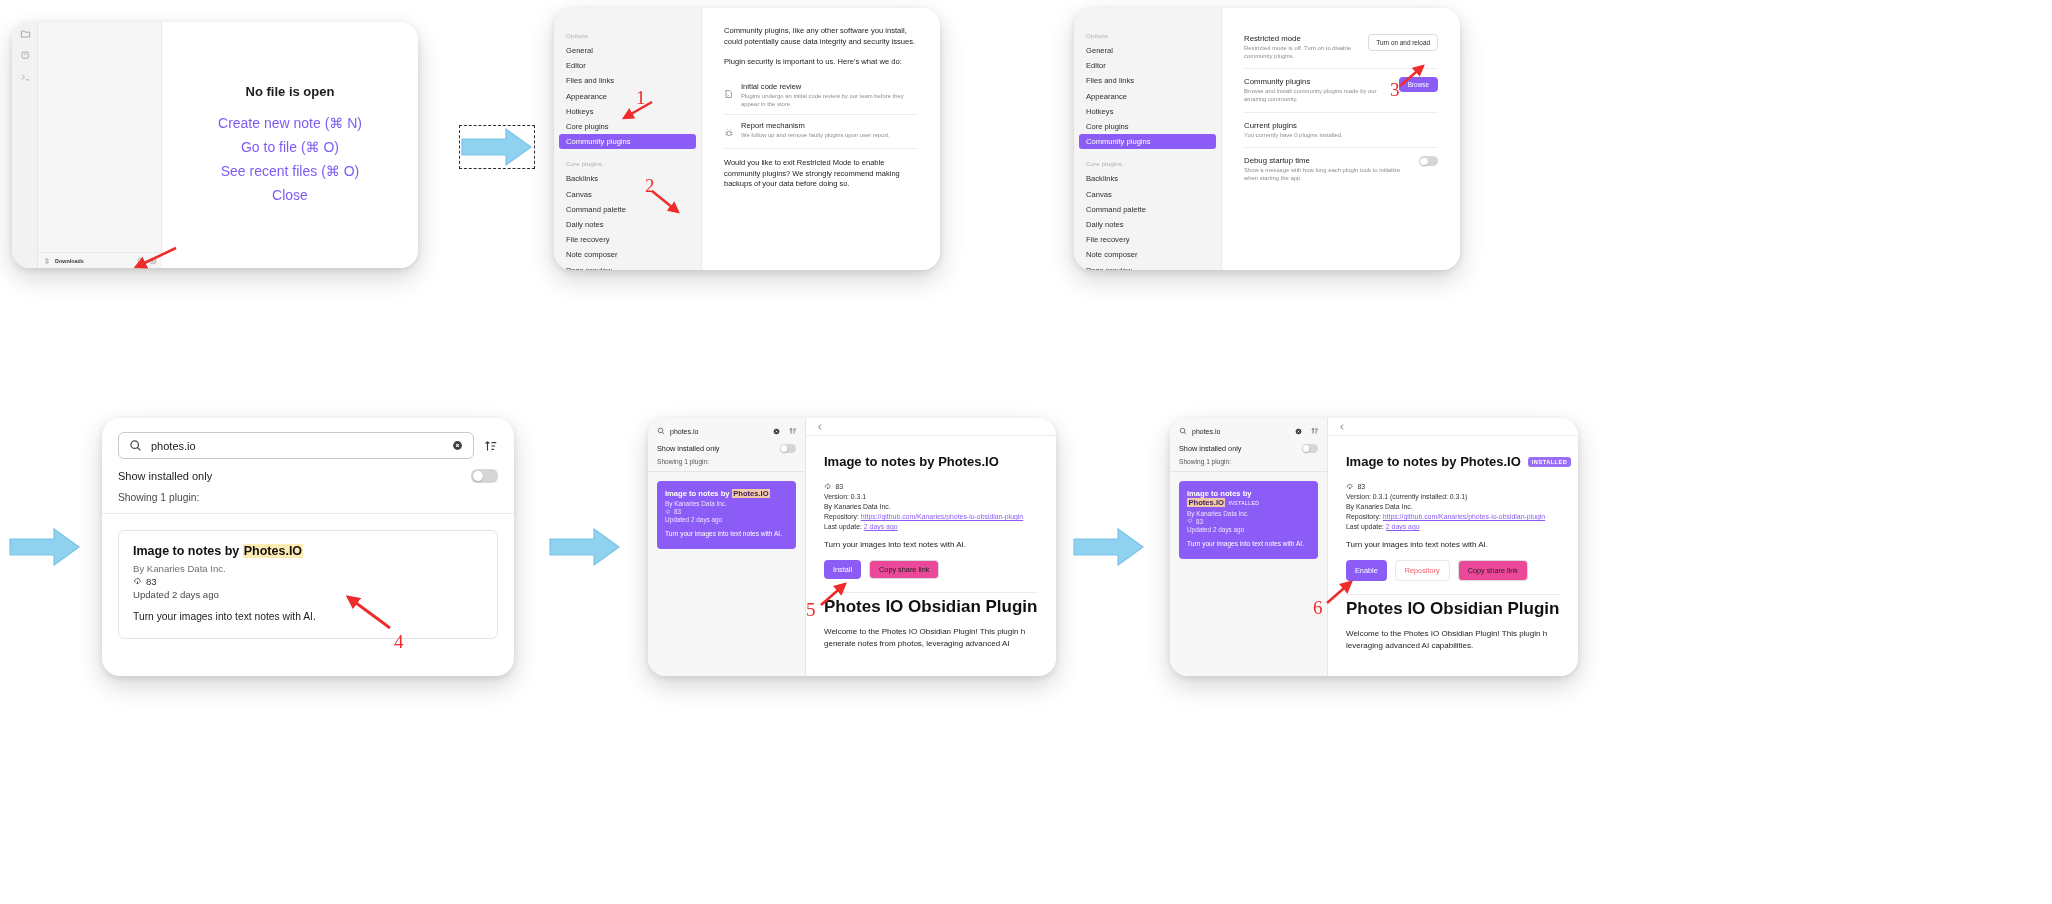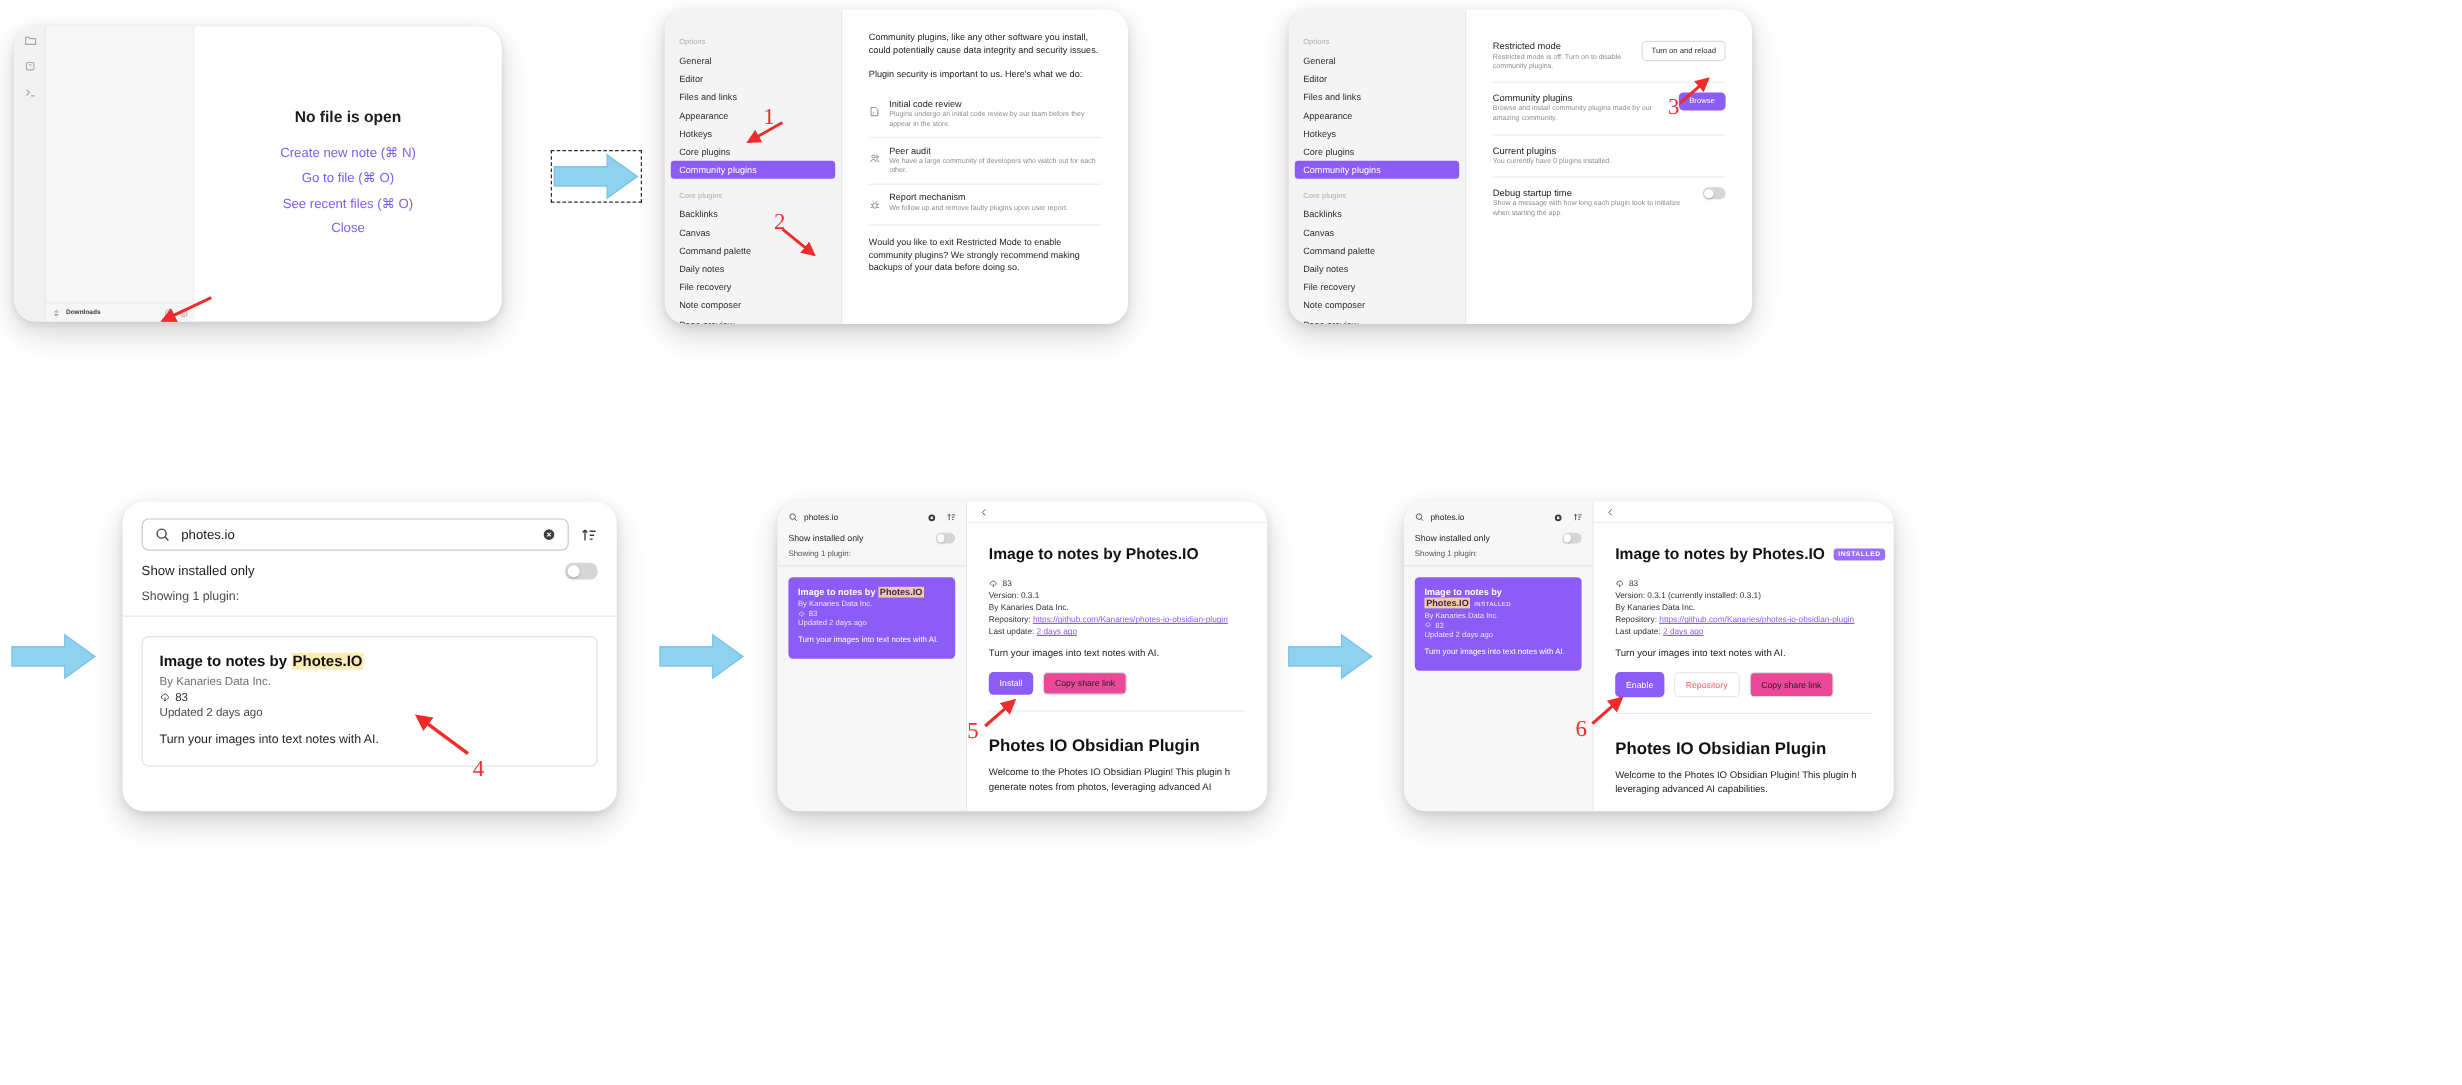--- a/index.html
+++ b/index.html
@@ -52,21 +52,21 @@
   #p1 .p1-side {
     position: absolute; left: 26px; top: 0; width: 124px; height: 100%;
     background: #f6f6f6; border-right: 1px solid #e9e9e9;
   }
   #p1 .p1-main {
     position: absolute; left: 150px; top: 0; right: 0; bottom: 0;
     background: #ffffff; display: flex; flex-direction: column;
     align-items: center; justify-content: center;
   }
   #p1 .p1-title { font-size: 13px; font-weight: bold; color: #1d1d1d; margin-bottom: 12px; }
-  #p1 .p1-link { font-size: 11px; color: #7c5cf5; margin: 4px 0; cursor: pointer; }
+  #p1 .p1-link { font-size: 14px; color: #7c5cf5; margin: 4px 0; cursor: pointer; }
   #p1 .p1-status {
     position: absolute; left: 26px; bottom: 0; width: 124px; height: 16px;
     display: flex; align-items: center; gap: 4px; padding: 0 5px;
     border-top: 1px solid #e9e9e9; background: #f6f6f6;
   }
   #p1 .p1-status .vname { font-size: 5.4px; color: #3a3a3a; font-weight: bold; flex: 1; }
   #p1 .p1-status .sic { color: #9a9a9a; display: flex; }
   #p1 .p1-status .sic svg { width: 8px; height: 8px; }
 
   
@@ -201,21 +201,21 @@
   }
   .bw-right .meta { font-size: 6.9px; color: #303030; line-height: 1.45; white-space: nowrap; }
   .bw-right .meta .dlline { display: flex; align-items: center; gap: 4px; }
   .bw-right .meta .dlline svg { width: 7.5px; height: 7.5px; }
   .bw-right .meta a { color: #8b5cf6; text-decoration: underline; }
   .bw-right .desc { font-size: 8px; color: #1d1d1d; margin-top: 8px; }
   .bw-right .btns { display: flex; gap: 8px; margin-top: 11px; padding-bottom: 13px; border-bottom: 1px solid #ececec; }
   .bw-right .b-install { background: #8b5cf6; color: #fff; border: none; border-radius: 4px; font-size: 7.3px; padding: 5px 9px; cursor: pointer; }
   .bw-right .b-ghost { background: #ec4899; color: #222; border: 1px solid #dcdcdc; border-radius: 4px; font-size: 7.3px; padding: 2px 9px; cursor: pointer; white-space: nowrap; }
   .bw-right .b-danger { background: #fff; color: #f4606a; border: 1px solid #e8e8e8; border-radius: 4px; font-size: 7.3px; padding: 5px 9px; cursor: pointer; }
-  .bw-right .h2 { font-size: 14px; font-weight: bold; color: #111; margin-top: 20px; }
+  .bw-right .h2 { font-size: 17px; font-weight: bold; color: #111; margin-top: 4px; }
   .bw-right .readme { font-size: 8px; color: #1d1d1d; line-height: 1.5; margin-top: 9px; }
 
   #p5 { left: 648px; top: 418px; width: 408px; height: 258px; }
   #p6 { left: 1170px; top: 418px; width: 408px; height: 258px; }
 </style>
 </head>
 <body>
 
 <div id="stage">
 
@@ -315,31 +315,20 @@
               <path d="M3 2.5h6l3 3v8H3z"></path>
               <path d="M5.5 9l1.4 1.4L5.5 11.8"></path>
             </svg></div>
         <div>
           <div class="ft">Initial code review</div>
           <div class="fd">Plugins undergo an initial code review by our team before they appear in the store.</div>
         </div>
       </div>
       <div class="feat">
         <div class="fic"><svg viewBox="0 0 16 16" fill="none" stroke="currentColor" stroke-width="1.3">
-              <circle cx="6" cy="5.5" r="2"></circle>
-              <circle cx="11" cy="6" r="1.6"></circle>
-              <path d="M2.5 13c0-2.2 1.6-3.5 3.5-3.5S9.5 10.8 9.5 13M10 9.8c1.8 0 3.3 1.1 3.3 3.2"></path>
-            </svg></div>
-        <div>
-          <div class="ft">Peer audit</div>
-          <div class="fd">We have a large community of developers who watch out for each other.</div>
-        </div>
-      </div>
-      <div class="feat">
-        <div class="fic"><svg viewBox="0 0 16 16" fill="none" stroke="currentColor" stroke-width="1.3">
               <rect x="5" y="5" width="6" height="7" rx="3"></rect>
               <path d="M2.5 7h2.4M11.1 7h2.4M2.5 11h2.4M11.1 11h2.4M6.3 3.3L5 2M9.7 3.3L11 2"></path>
             </svg></div>
         <div>
           <div class="ft">Report mechanism</div>
           <div class="fd">We follow up and remove faulty plugins upon user report.</div>
         </div>
       </div>
 
       <div class="ask">Would you like to exit Restricted Mode to enable community plugins? We strongly recommend making backups of your data before doing so.</div>

